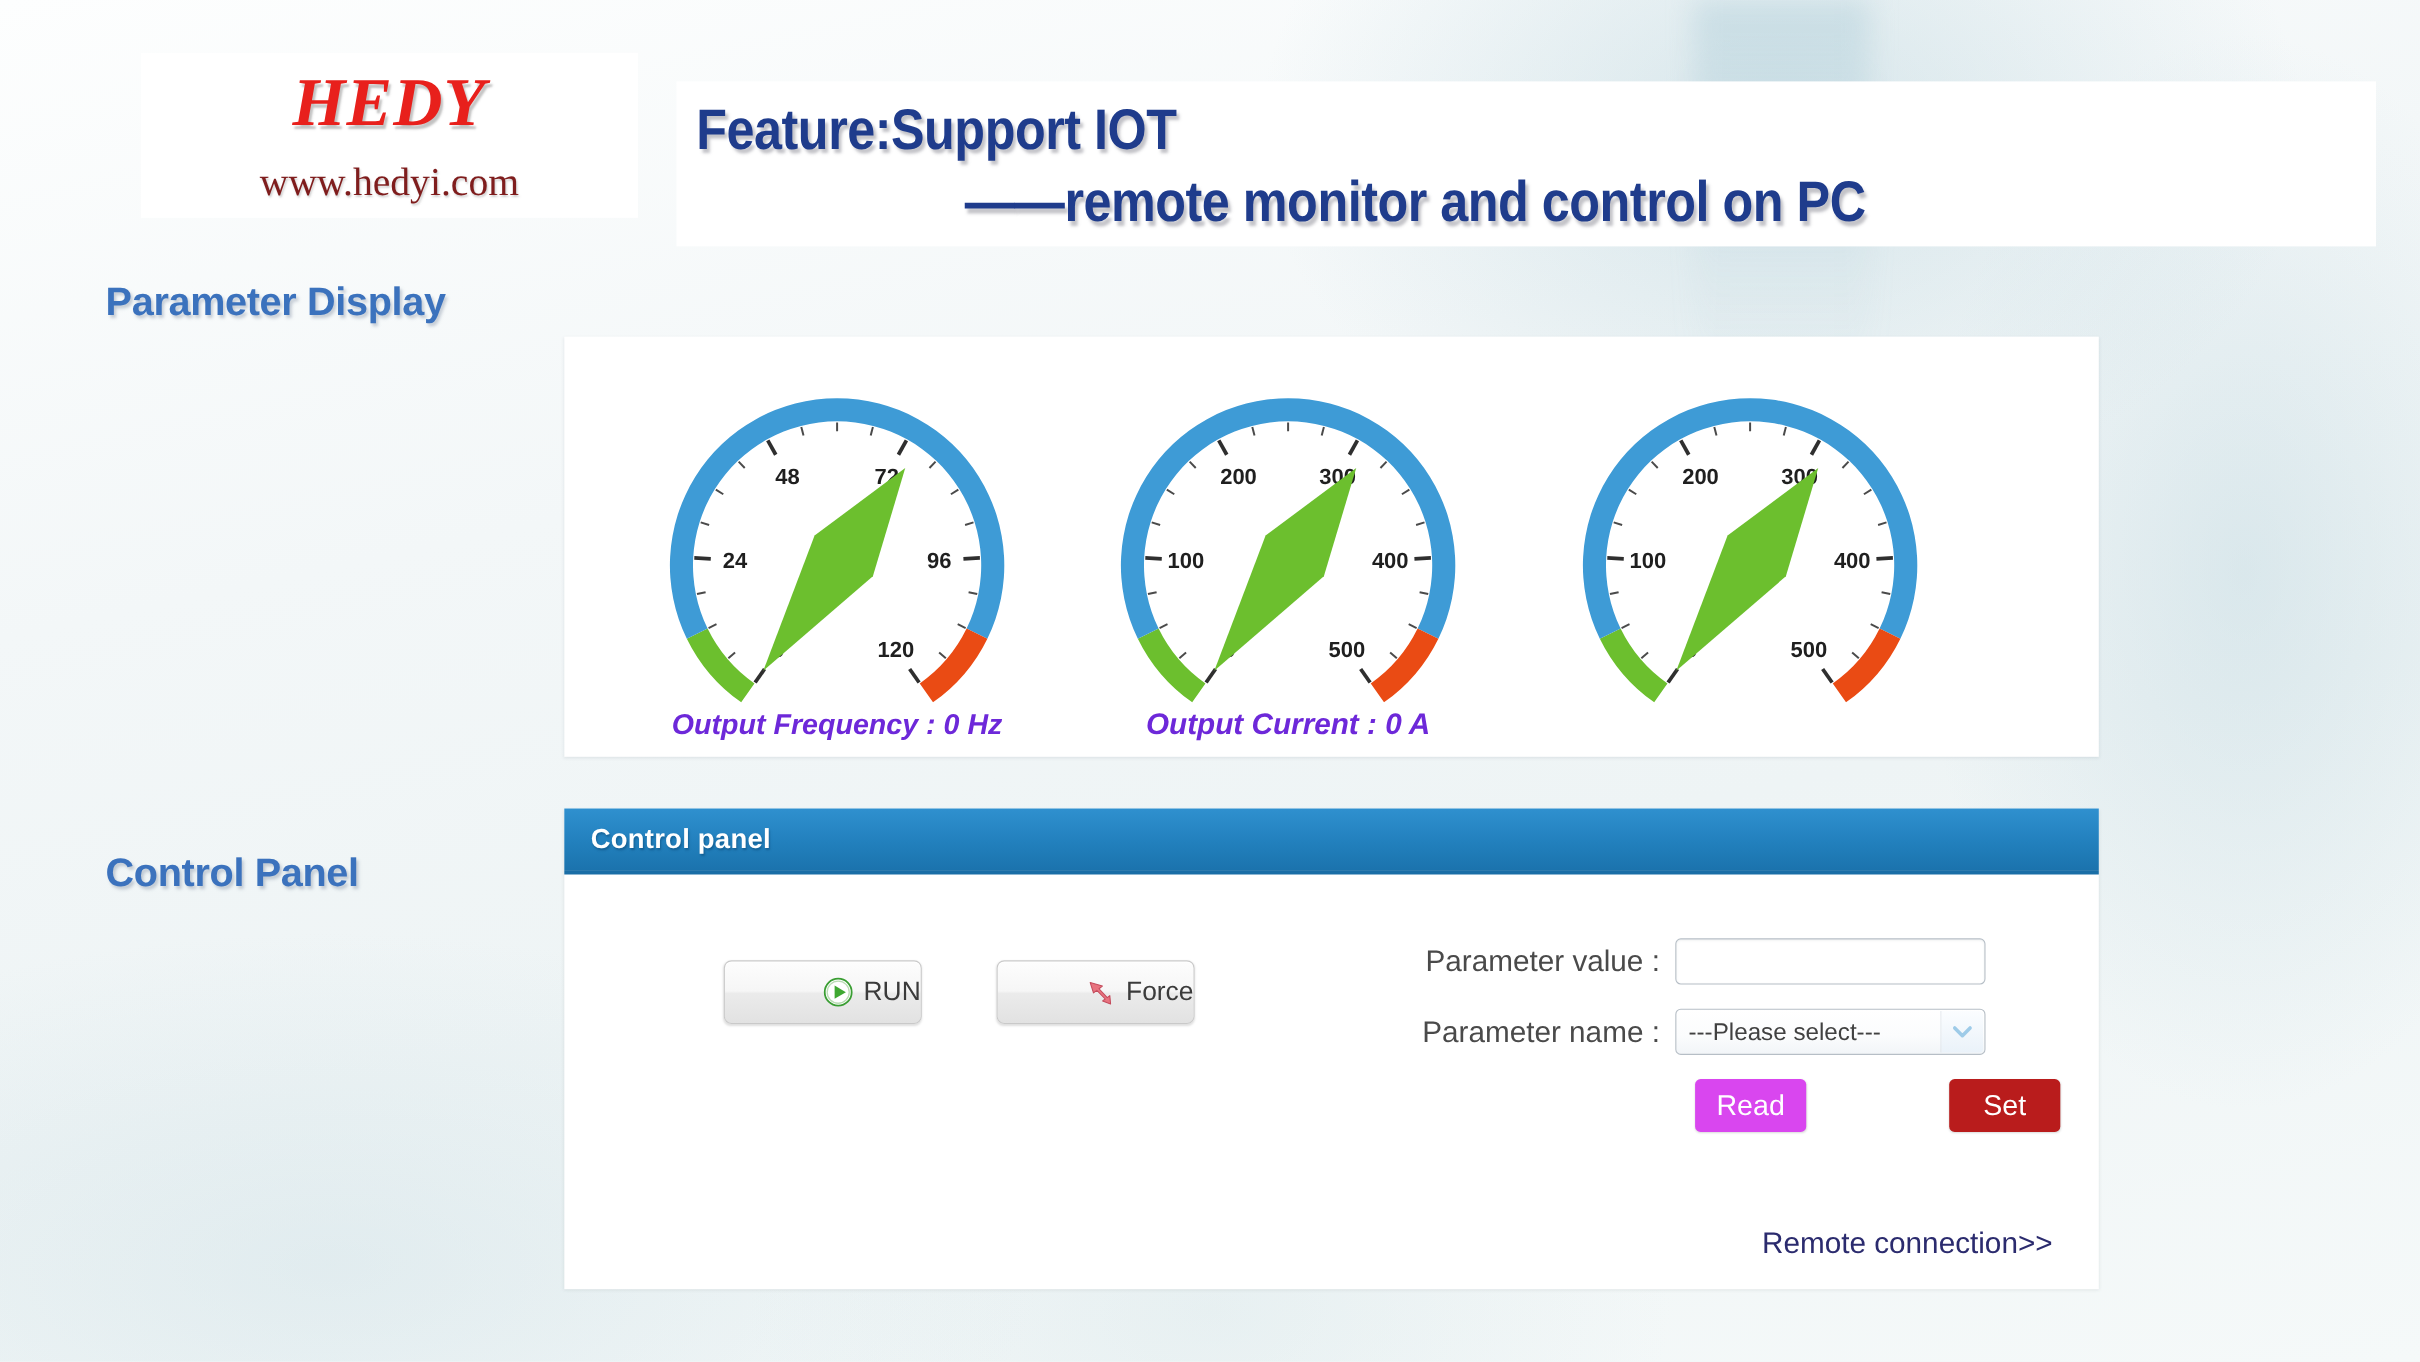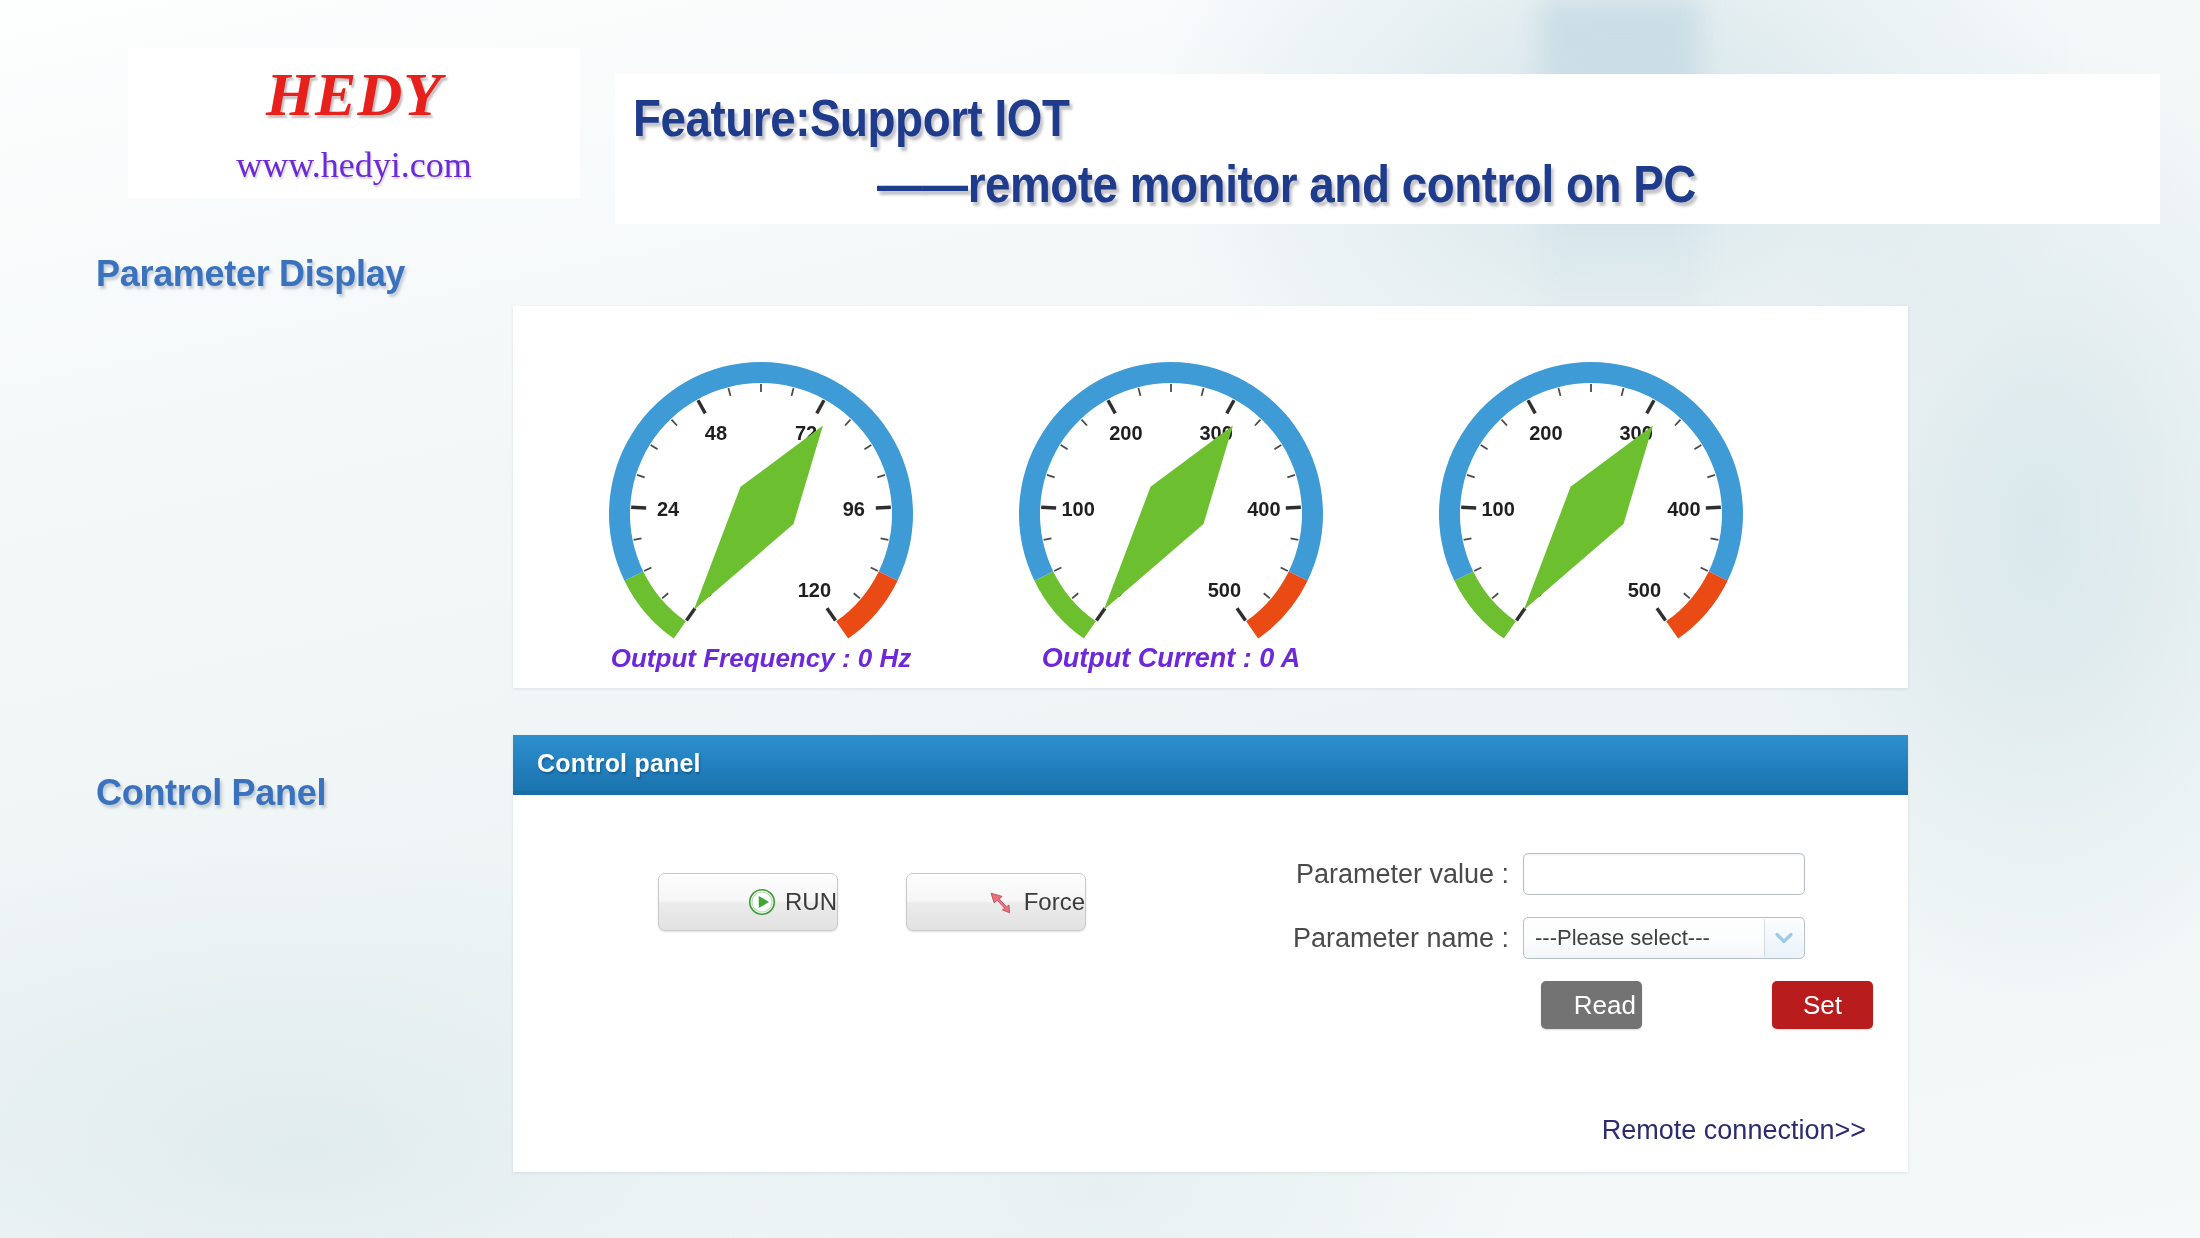--- a/index.html
+++ b/index.html
@@ -51,21 +51,21 @@
     font-style: italic;
     font-size: 62px;
     color: #e8201c;
     letter-spacing: 1px;
     line-height: 1;
     text-shadow: 2px 3px 2px rgba(120,120,120,0.45);
   }
   #logo-url {
     font-family: "Liberation Serif", serif;
     font-size: 36px;
-    color: #6d28d9;
+    color: #7f1d1d;
     margin-top: 22px;
     line-height: 1;
     text-shadow: 1px 2px 2px rgba(130,130,130,0.40);
   }
 
   
   #title-box {
     position: absolute;
     left: 615px; top: 74px;
     width: 1545px; height: 150px;
@@ -260,21 +260,21 @@
   .pill-btn {
     width: 152px; height: 48px;
     border: none;
     border-radius: 5px;
     color: #ffffff;
     font-size: 26px;
     font-family: "Liberation Sans", sans-serif;
     cursor: pointer;
     box-shadow: 0 1px 2px rgba(0,0,0,0.15);
   }
-  #read-button { background: #737373; text-align: right; }
+  #read-button { background: #d946ef; }
   #set-button  { background: #b91c1c; }
 
   #remote-link {
     position: absolute;
     right: 42px; bottom: 26px;
     font-size: 27px;
     color: #2b2b6e;
     text-decoration: none;
     white-space: nowrap;
     cursor: pointer;

